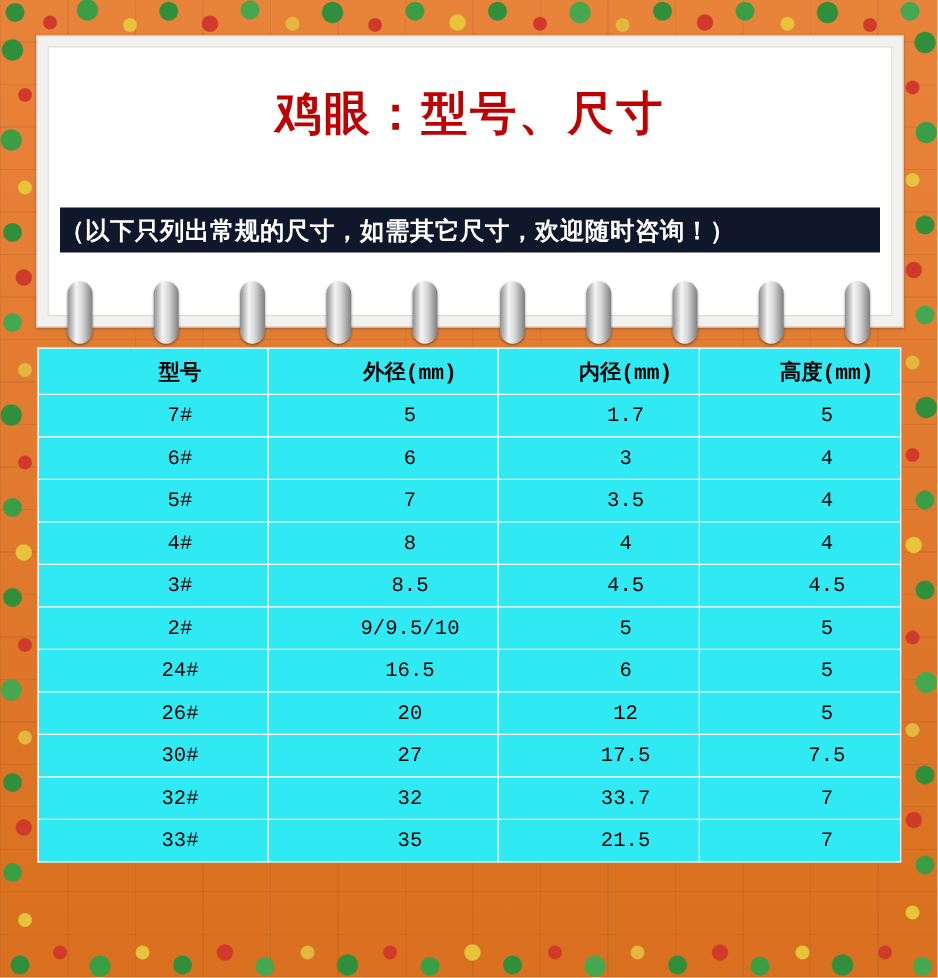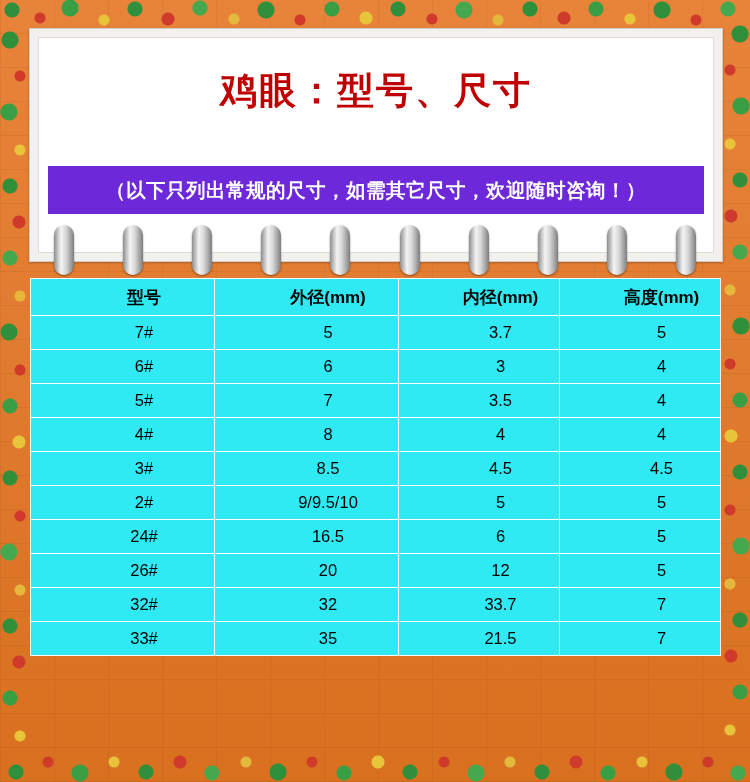--- a/index.html
+++ b/index.html
@@ -160,25 +160,25 @@
     font-size: 37px;
     font-weight: bold;
     letter-spacing: 2px;
     font-family: "DejaVu Serif", "Liberation Serif", serif;
   }
   .subtitle-bar {
     position: absolute;
     left: 9px;
     right: 9px;
     top: 128px;
-    height: 48px;
-    background: #6d28d9;
+    height: 36px;
+    background: #0f172a;
     display: flex;
     align-items: center;
-    justify-content: center;
+    justify-content: flex-start;
   }
   .subtitle-text {
     color: #ffffff;
     font-size: 19.5px;
     font-weight: bold;
     letter-spacing: 0.5px;
     font-family: "DejaVu Sans", "Liberation Sans", sans-serif;
   }
 
   
@@ -213,21 +213,21 @@
     width: 690px;
     table-layout: fixed;
     background: #2fe9f3;
   }
   th, td {
     border: 1px solid #ffffff;
     text-align: center;
     color: #000000;
     font-size: 16.5px;
     height: 31px;
-    font-family: Liberation Sans, sans-serif;
+    font-family: Liberation Mono, monospace;
     padding-left: 44px;
   }
   thead th {
     font-weight: bold;
     height: 34px;
     font-size: 17px;
   }
   tbody td {
     font-weight: normal;
   }
@@ -281,21 +281,21 @@
           <th>型号</th>
           <th>外径(mm)</th>
           <th>内径(mm)</th>
           <th>高度(mm)</th>
         </tr>
       </thead>
       <tbody>
         <tr>
           <td>7#</td>
           <td>5</td>
-          <td>3.7</td>
+          <td>1.7</td>
           <td>5</td>
         </tr>
         <tr>
           <td>6#</td>
           <td>6</td>
           <td>3</td>
           <td>4</td>
         </tr>
         <tr>
           <td>5#</td>
@@ -327,20 +327,26 @@
           <td>6</td>
           <td>5</td>
         </tr>
         <tr>
           <td>26#</td>
           <td>20</td>
           <td>12</td>
           <td>5</td>
         </tr>
         <tr>
+          <td>30#</td>
+          <td>27</td>
+          <td>17.5</td>
+          <td>7.5</td>
+        </tr>
+        <tr>
           <td>32#</td>
           <td>32</td>
           <td>33.7</td>
           <td>7</td>
         </tr>
         <tr>
           <td>33#</td>
           <td>35</td>
           <td>21.5</td>
           <td>7</td>

